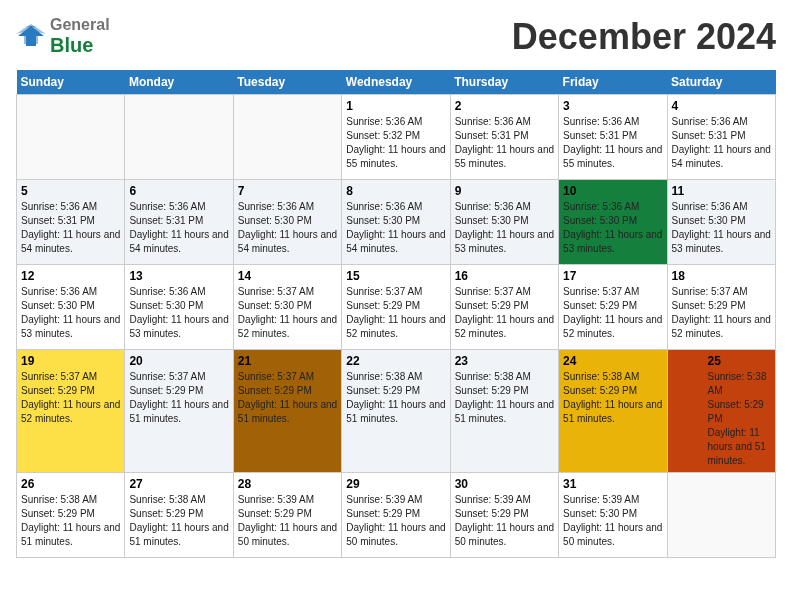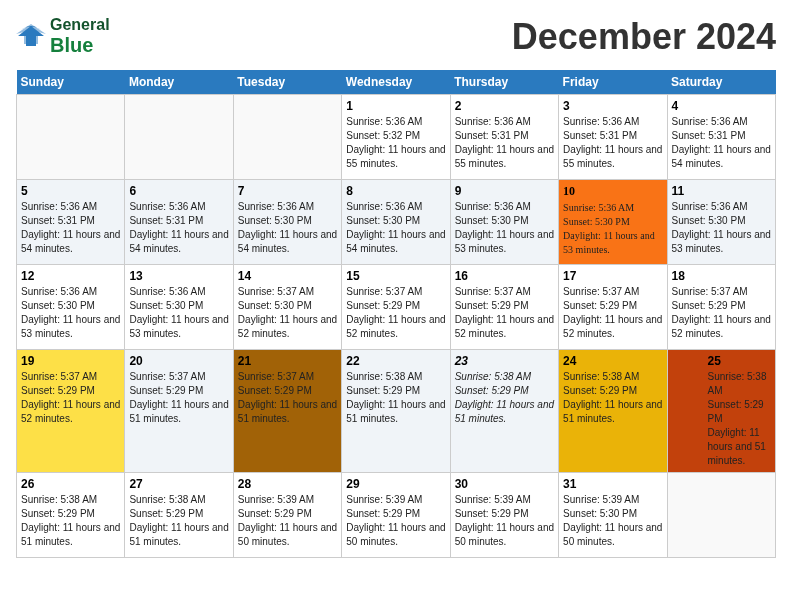--- a/index.html
+++ b/index.html
@@ -81,21 +81,21 @@
 <body>
 
 <div class="header">
   <div class="logo">
     <svg class="logo-bird" viewBox="0 0 30 28" xmlns="http://www.w3.org/2000/svg">
       <polygon points="15,4 28,14 20,14 20,24 10,24 10,14 2,14" fill="#2a7abf"></polygon>
       <polygon points="15,2 30,12 22,10 22,22 8,22 8,10 0,12" fill="#2a7abf" opacity="0.5"></polygon>
       <path d="M5,8 Q15,0 25,8 Q20,4 15,5 Q10,4 5,8Z" fill="#2a7abf"></path>
     </svg>
     <div style="line-height:1.1">
-      <div style="font-size:16px;font-weight:bold;color:#14532d;">General</div>
+      <div style="font-size:16px;font-weight:bold;color:#737373;">General</div>
       <div style="font-size:20px;font-weight:bold;color:#15803d;">Blue</div>
     </div>
   </div>
   <div class="title-block">
     <div class="month-title">December 2024</div>
   </div>
 </div>
 
 <table class="calendar">
   <thead>
@@ -145,21 +145,21 @@
           <div class="day-info">Sunrise: 5:36 AM<br>Sunset: 5:30 PM<br>Daylight: 11 hours and 54 minutes.</div>
         </td>
         <td style="background: rgb(240, 244, 248);">
           <span class="day-num">8</span>
           <div class="day-info">Sunrise: 5:36 AM<br>Sunset: 5:30 PM<br>Daylight: 11 hours and 54 minutes.</div>
         </td>
         <td style="background: rgb(240, 244, 248);">
           <span class="day-num">9</span>
           <div class="day-info">Sunrise: 5:36 AM<br>Sunset: 5:30 PM<br>Daylight: 11 hours and 53 minutes.</div>
         </td>
-        <td style="background: #f97316; font-family: Liberation Serif, serif;">
+        <td style="background: #15803d;">
           <span class="day-num">10</span>
           <div class="day-info">Sunrise: 5:36 AM<br>Sunset: 5:30 PM<br>Daylight: 11 hours and 53 minutes.</div>
         </td>
         <td style="background: rgb(240, 244, 248);">
           <span class="day-num">11</span>
           <div class="day-info">Sunrise: 5:36 AM<br>Sunset: 5:30 PM<br>Daylight: 11 hours and 53 minutes.</div>
         </td>
       </tr>
       <tr>
         <td>
@@ -201,21 +201,21 @@
           <div class="day-info">Sunrise: 5:37 AM<br>Sunset: 5:29 PM<br>Daylight: 11 hours and 51 minutes.</div>
         </td>
         <td style="background: #a16207;">
           <span class="day-num">21</span>
           <div class="day-info">Sunrise: 5:37 AM<br>Sunset: 5:29 PM<br>Daylight: 11 hours and 51 minutes.</div>
         </td>
         <td style="background: rgb(240, 244, 248);">
           <span class="day-num">22</span>
           <div class="day-info">Sunrise: 5:38 AM<br>Sunset: 5:29 PM<br>Daylight: 11 hours and 51 minutes.</div>
         </td>
-        <td style="background: rgb(240, 244, 248); font-style: italic;">
+        <td style="background: rgb(240, 244, 248);">
           <span class="day-num">23</span>
           <div class="day-info">Sunrise: 5:38 AM<br>Sunset: 5:29 PM<br>Daylight: 11 hours and 51 minutes.</div>
         </td>
         <td style="background: #eab308;">
           <span class="day-num">24</span>
           <div class="day-info">Sunrise: 5:38 AM<br>Sunset: 5:29 PM<br>Daylight: 11 hours and 51 minutes.</div>
         </td>
         <td style="background: #c2410c; padding-left: 40px;">
           <span class="day-num">25</span>
           <div class="day-info">Sunrise: 5:38 AM<br>Sunset: 5:29 PM<br>Daylight: 11 hours and 51 minutes.</div>

